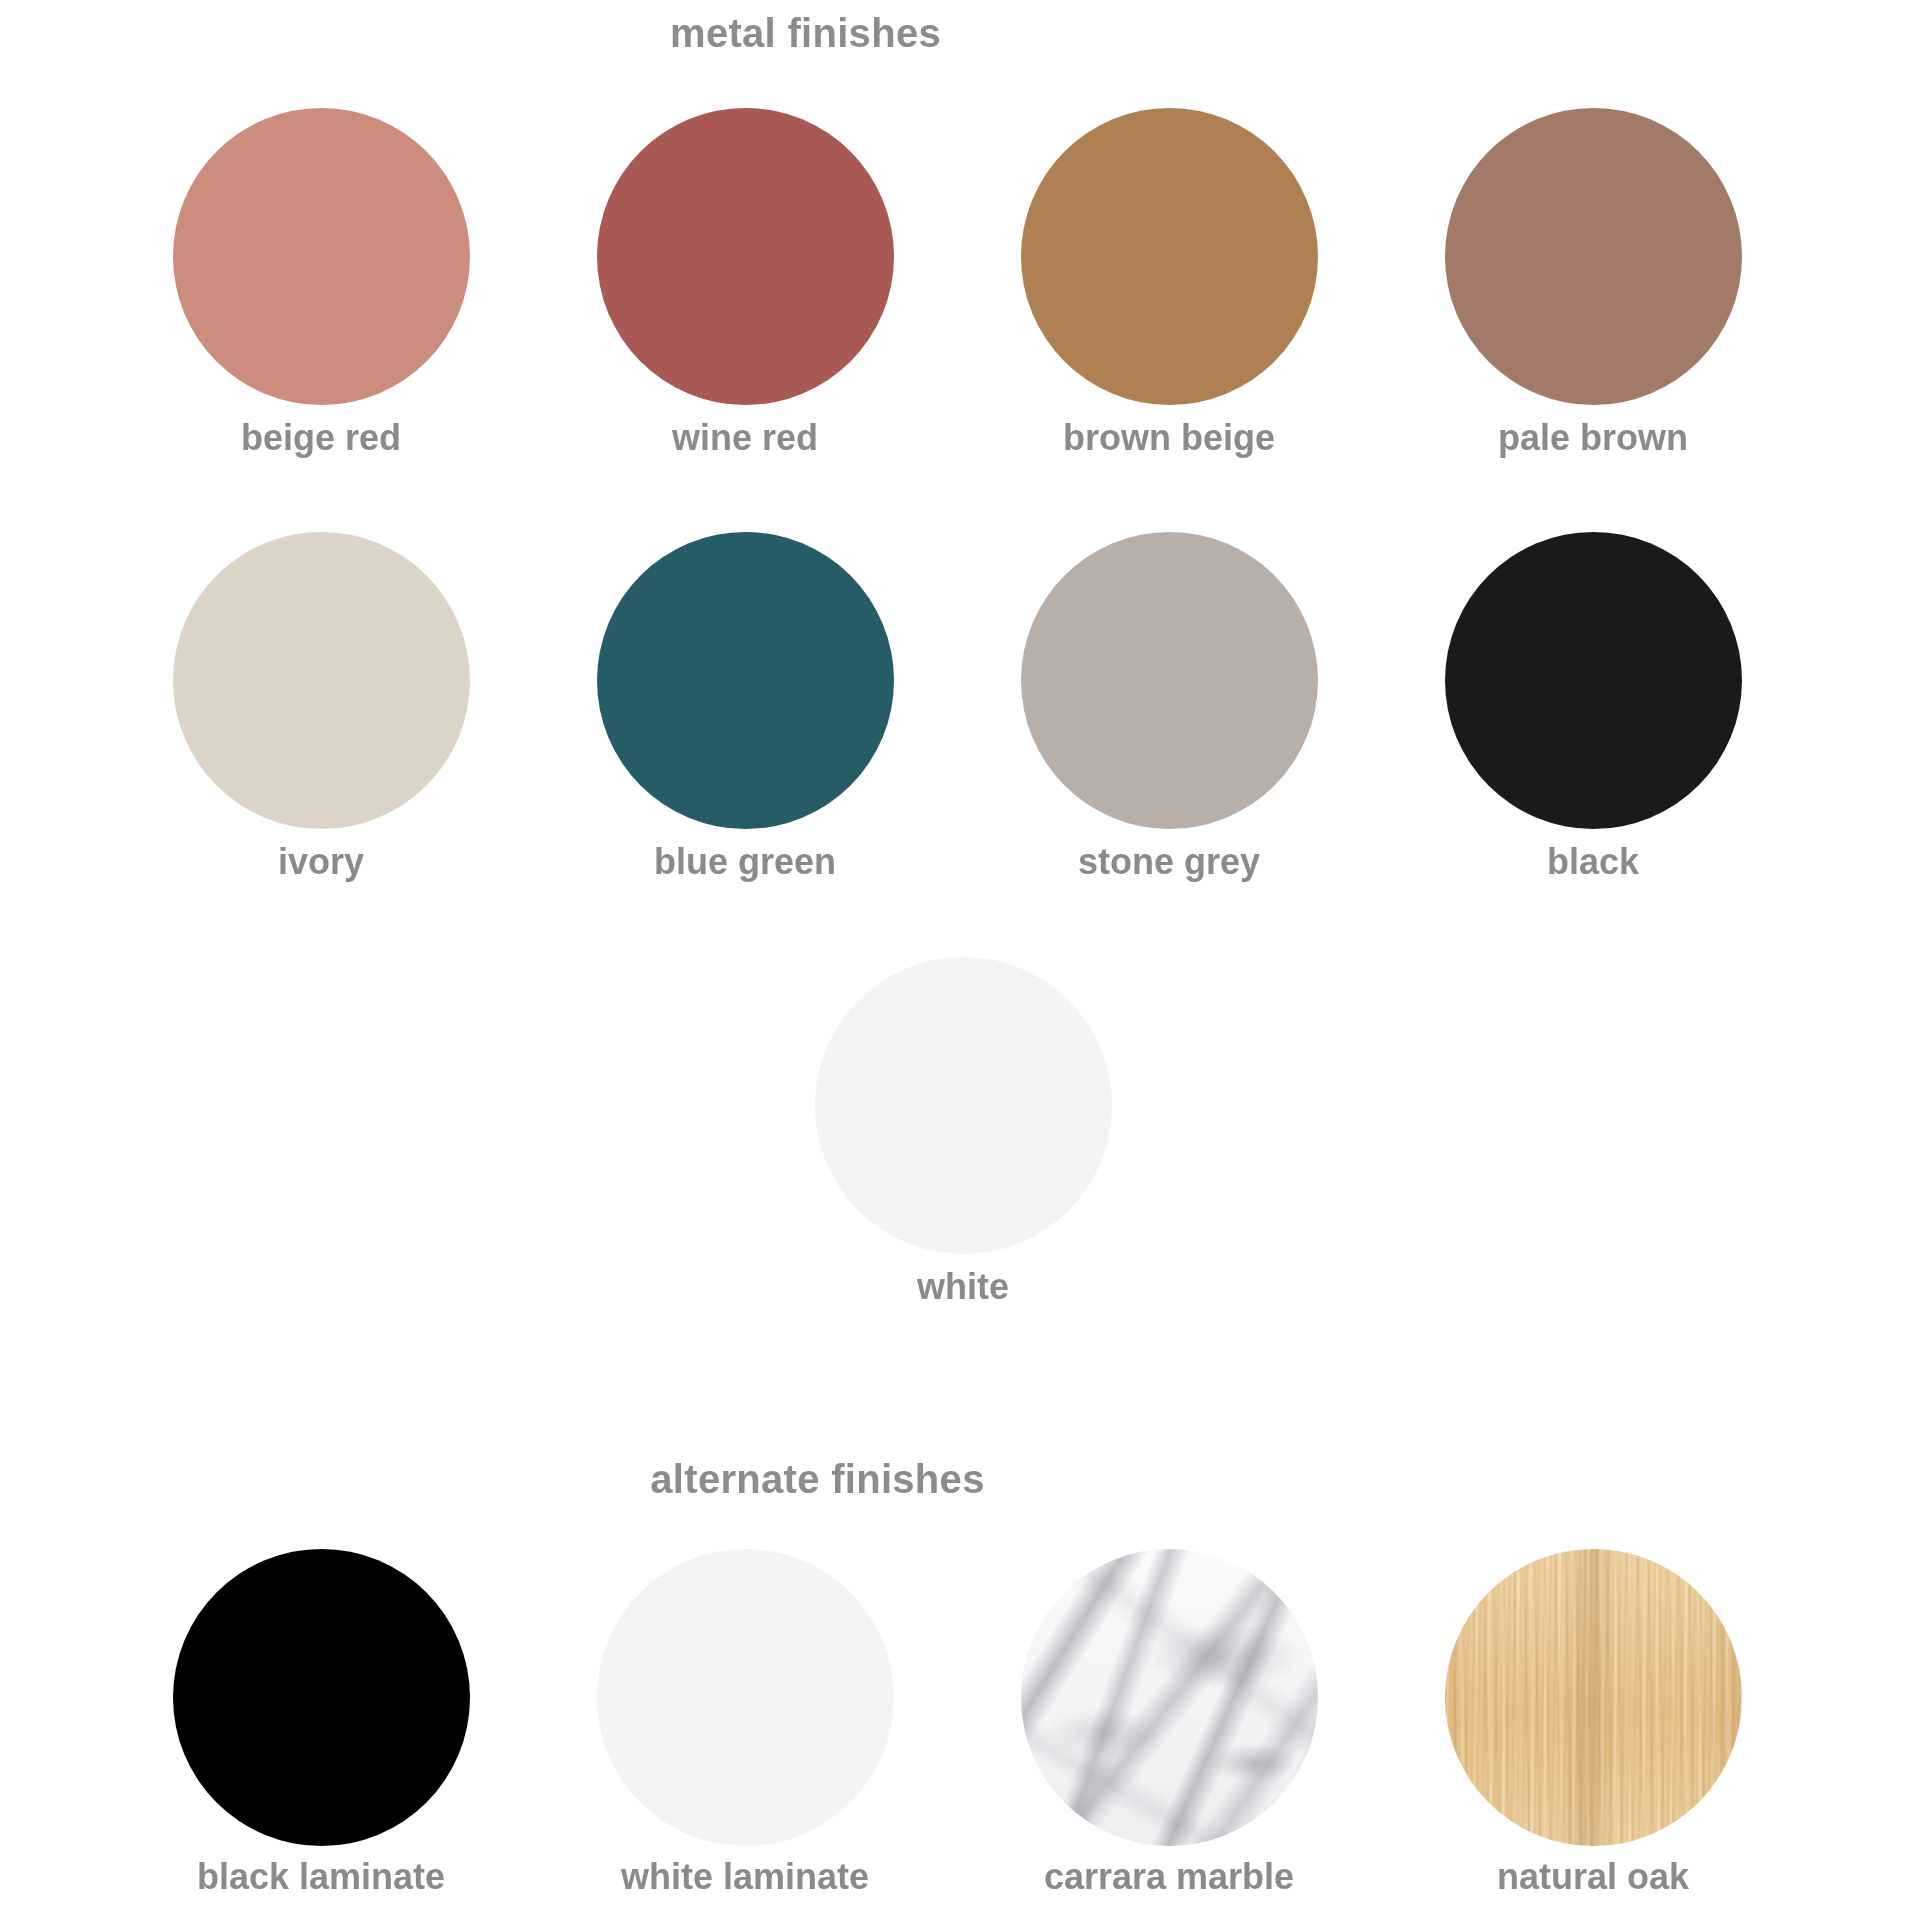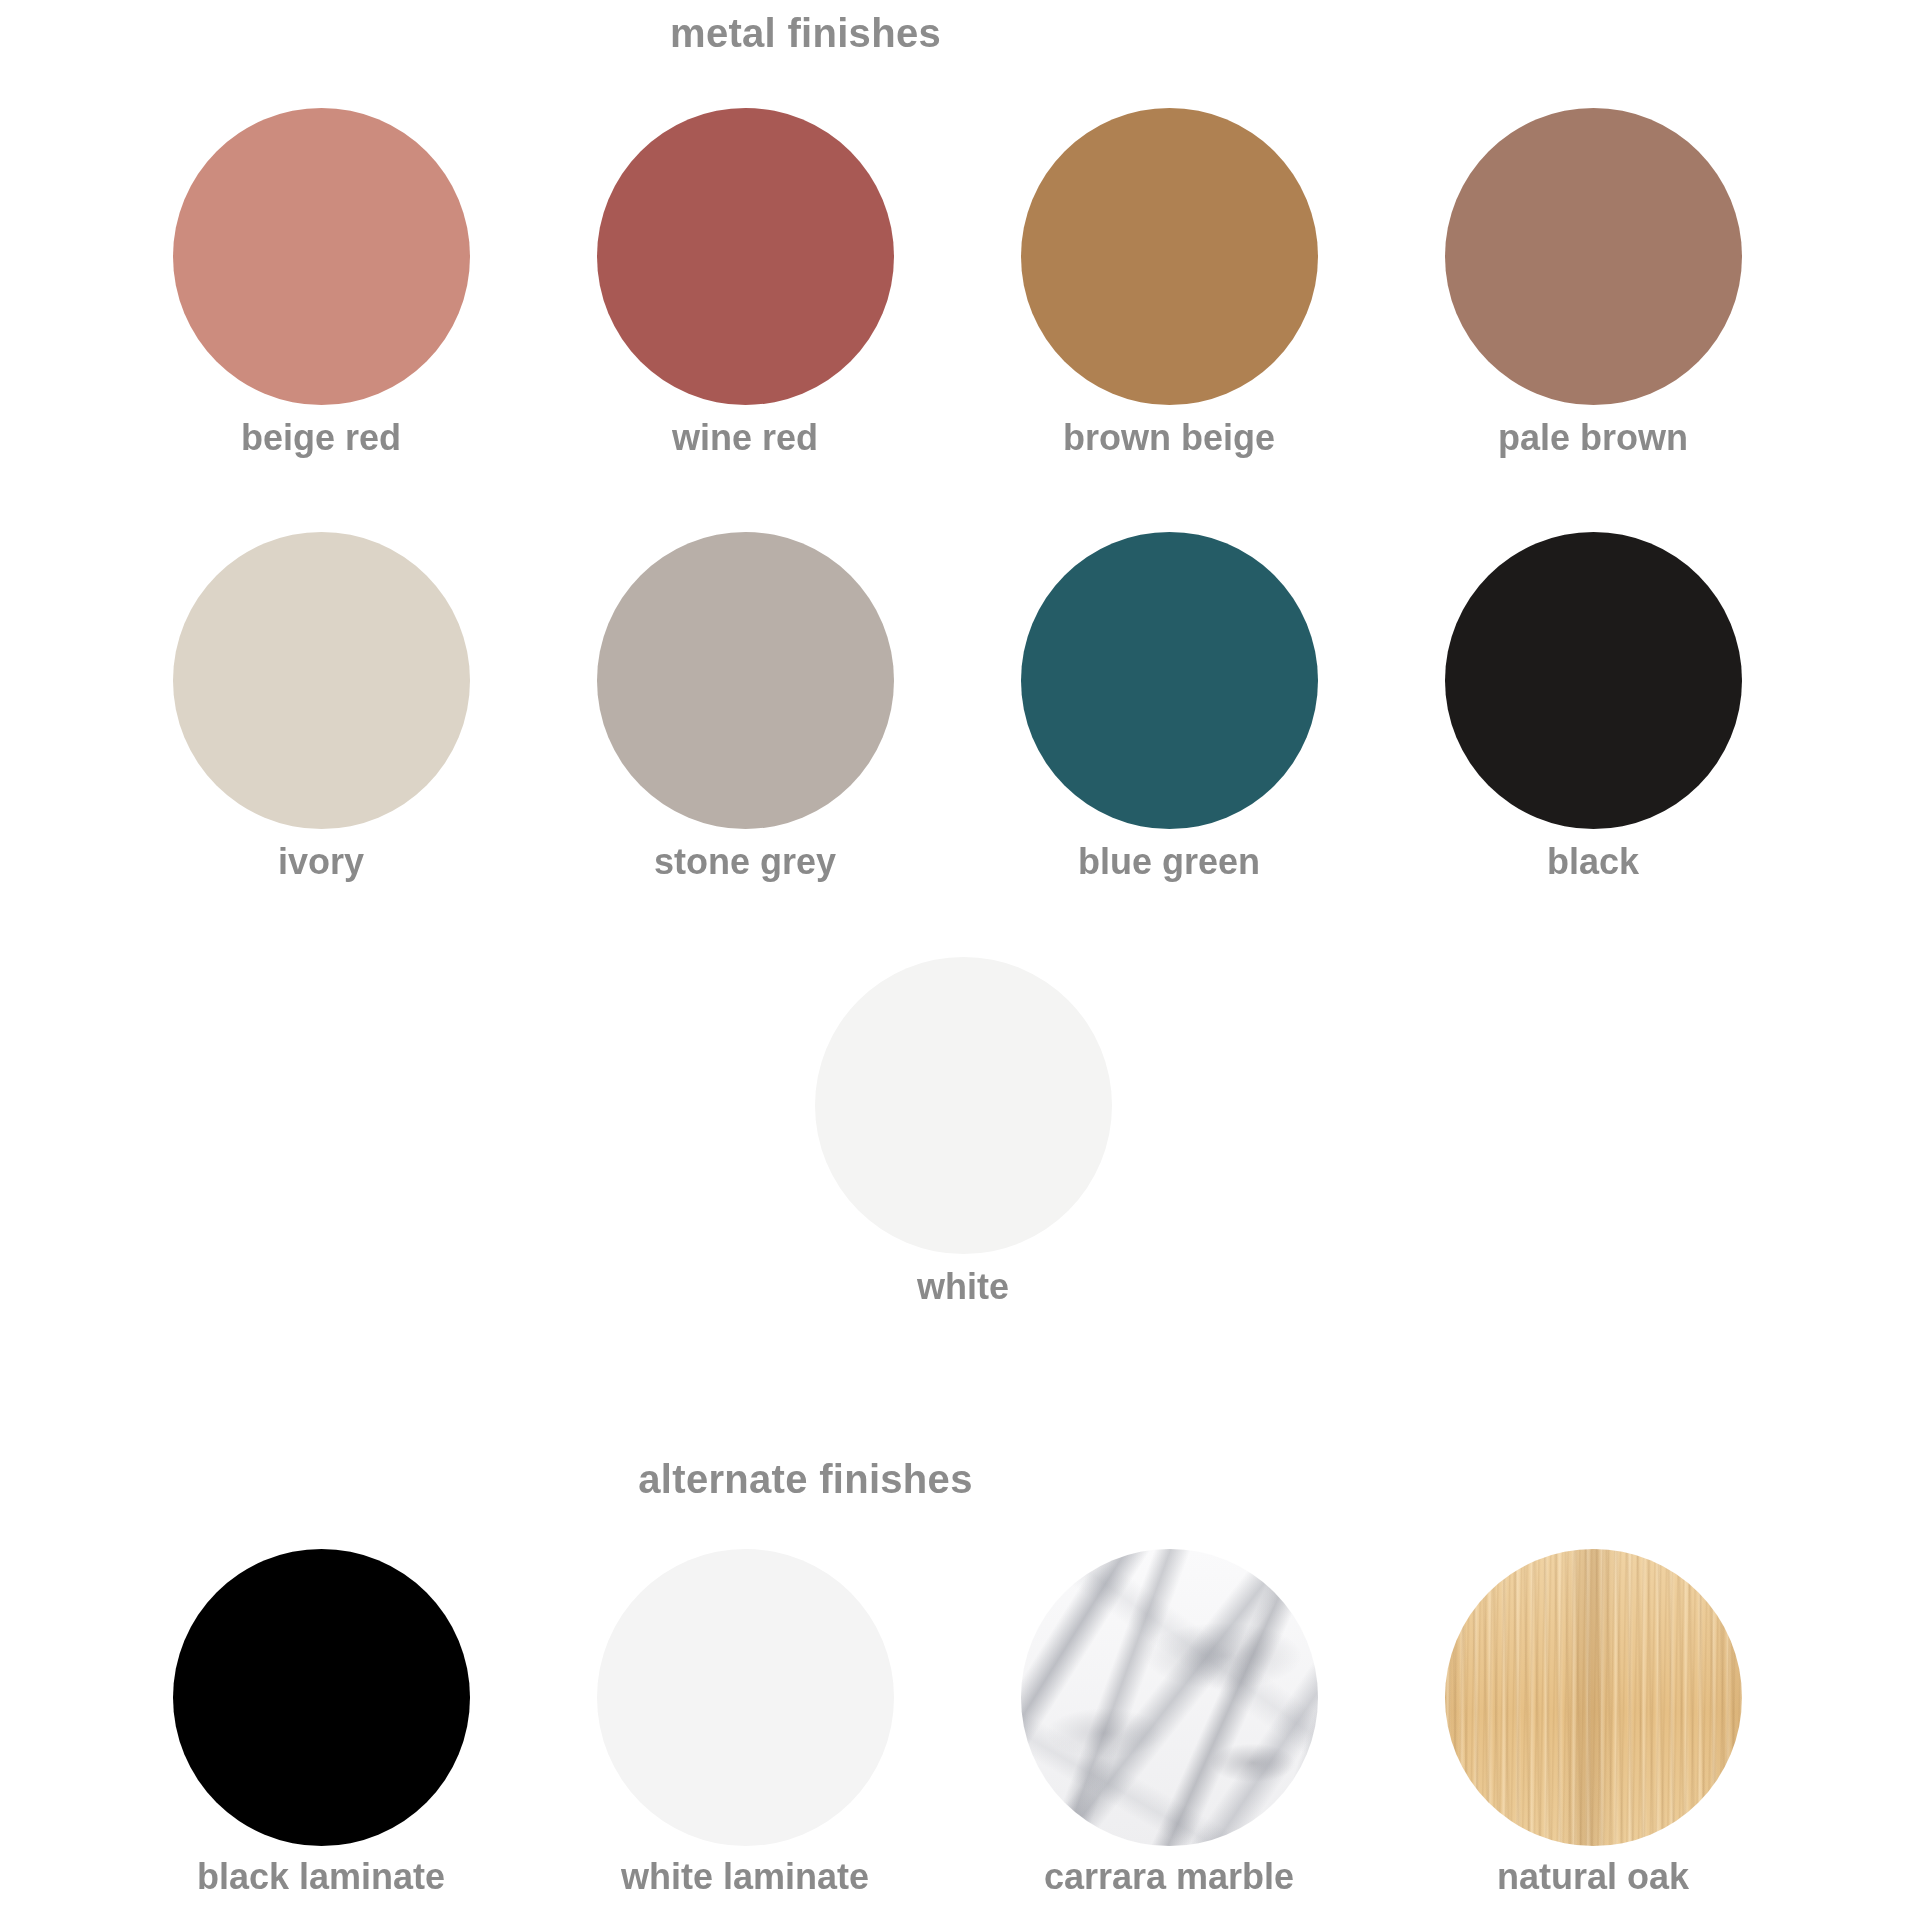--- a/index.html
+++ b/index.html
@@ -30,21 +30,21 @@
     left: 0;
     width: 1611px;
     text-align: center;
     font-size: 40px;
     font-weight: 700;
     color: #8c8c8c;
     letter-spacing: 0.3px;
     line-height: 1;
   }
   #title-metal      { top: 13px; }
-  #title-alternate  { top: 1459px; }
+  #title-alternate  { top: 1459px; margin-left: 12px; }
 
   
   .row {
     position: absolute;
     left: 0;
     width: 1926px;
     display: flex;
     justify-content: flex-start;
   }
   .row.four-up { padding-left: 109px; }
@@ -157,28 +157,28 @@
       <div class="label">pale brown</div>
     </div>
   </div>
 
   <div class="row four-up" id="row-2">
     <div class="cell">
       <div class="swatch" style="background: rgb(220, 212, 199);"></div>
       <div class="label">ivory</div>
     </div>
     <div class="cell">
+      <div class="swatch" style="background: rgb(37, 92, 102);"></div>
+      <div class="label">blue green</div>
+    </div>
+    <div class="cell">
       <div class="swatch" style="background: rgb(184, 175, 168);"></div>
       <div class="label">stone grey</div>
     </div>
     <div class="cell">
-      <div class="swatch" style="background: rgb(37, 92, 102);"></div>
-      <div class="label">blue green</div>
-    </div>
-    <div class="cell">
       <div class="swatch" style="background: rgb(28, 26, 25);"></div>
       <div class="label">black</div>
     </div>
   </div>
 
   <div class="row center-one" id="row-3">
     <div class="cell">
       <div class="swatch" style="background: rgb(244, 244, 243);"></div>
       <div class="label">white</div>
     </div>

